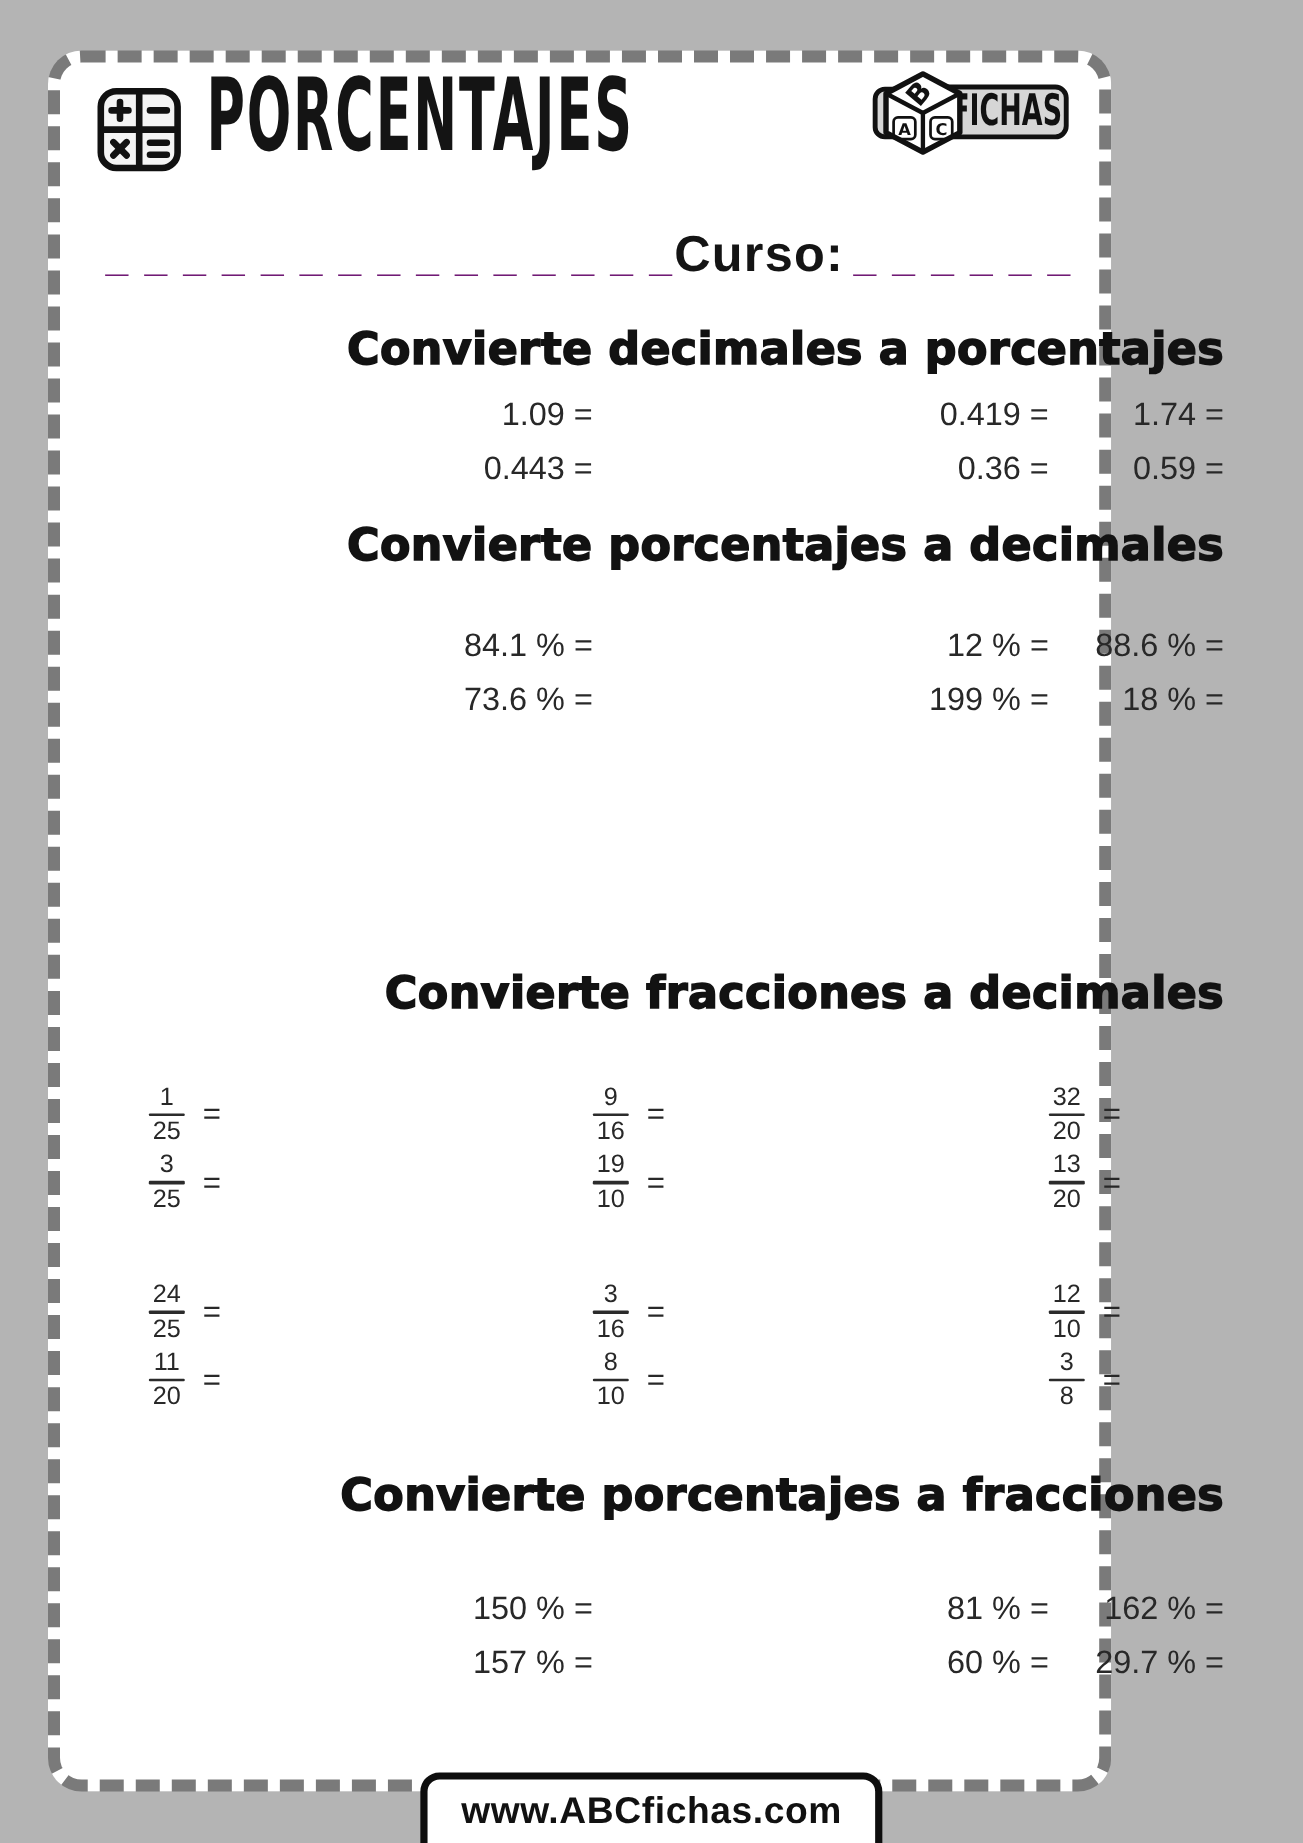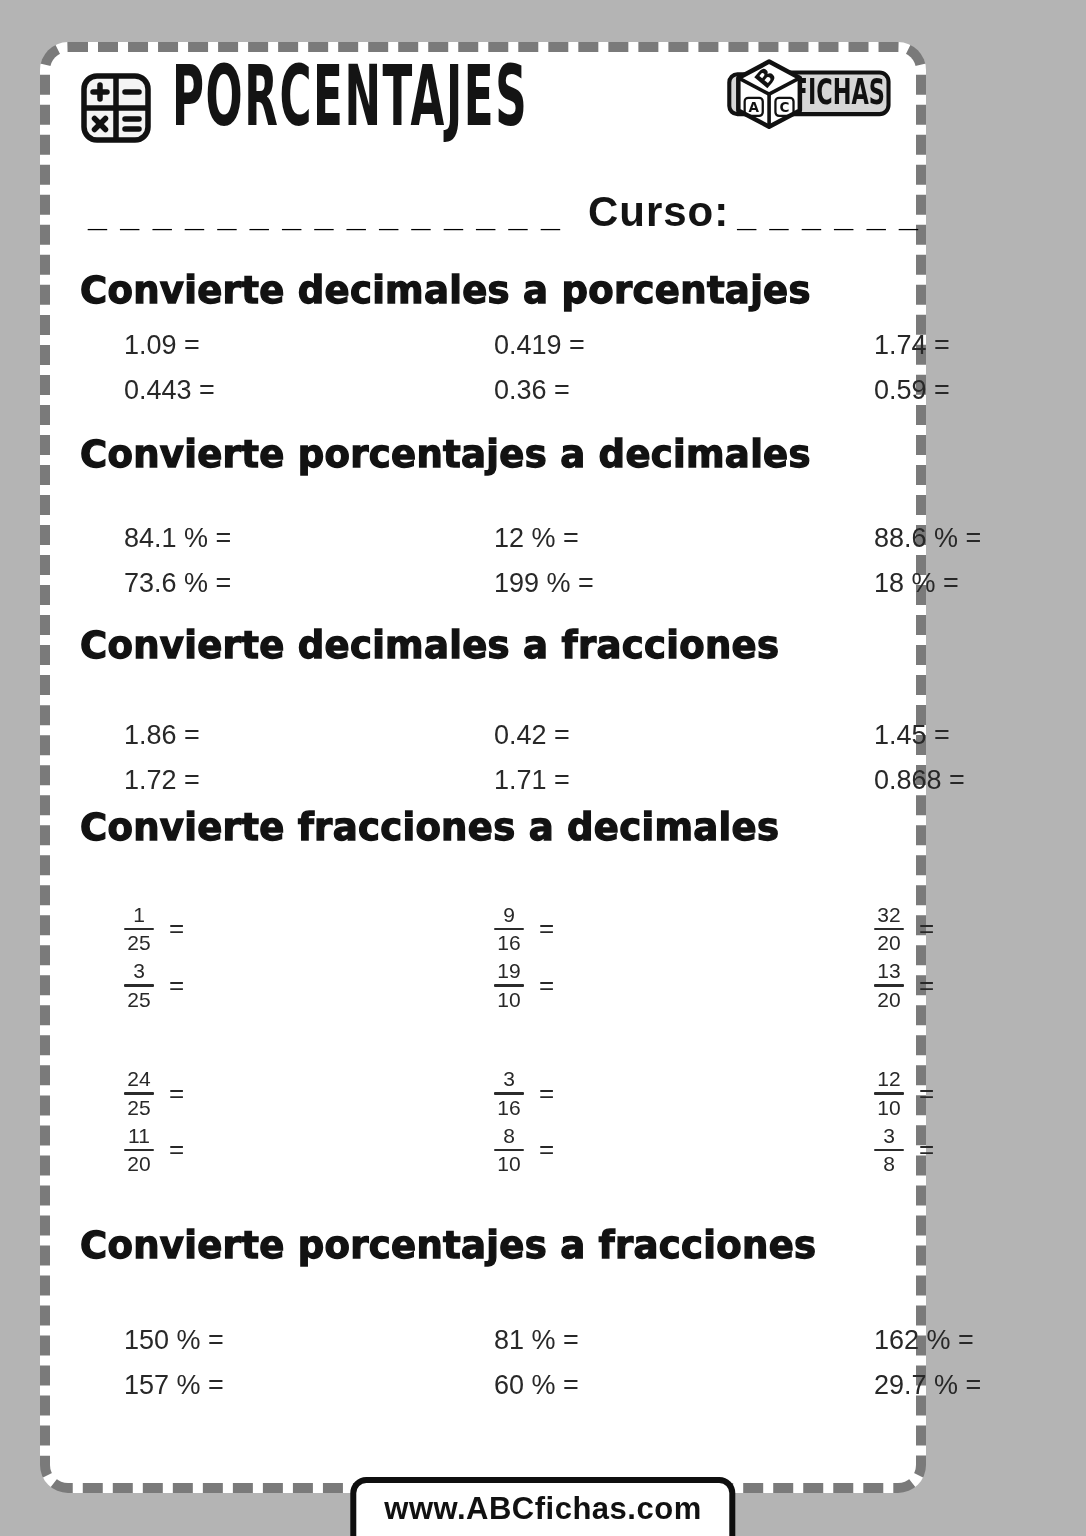--- a/index.html
+++ b/index.html
@@ -42,25 +42,25 @@
   .logo { position: absolute; right: 22px; top: 6px; }
 
   
   .namebar {
     position: absolute; left: 30px; top: 136px;
     display: flex; align-items: baseline;
     font-size: 42px; color: #141414;
     white-space: nowrap;
   }
   .namebar .label { font-weight: 700; letter-spacing: 1px; }
-  .namebar .blank { font-size: 34px; font-weight: 700; margin-left: 8px; letter-spacing: 2px; color: #000000; }
-  .namebar .curso-group { margin-left: 26px; }
-
-  
-  .sec { position: absolute; left: 30px; width: 940px; }
+  .namebar .blank { font-size: 34px; font-weight: 700; margin-left: 8px; letter-spacing: 2px; color: #701a75; }
+  .namebar .curso-group { }
+
+  
+  .sec { position: absolute; left: 30px; width: 940px; text-align: right; }
   .sec h2 {
     margin: 0;
     font-family: "DejaVu Sans", sans-serif;
     font-size: 37px; font-weight: 700; line-height: 1.1;
     letter-spacing: 0.3px;
     color: #121212;
     -webkit-text-stroke: 1.3px #121212;
     white-space: nowrap;
   }
   .rows { display: grid; grid-template-columns: 370px 380px auto; margin-left: 44px; }
@@ -158,31 +158,20 @@
         <div class="rows plain" style="margin-top:47px">
           <span class="prob">84.1 % =</span>
           <span class="prob">12 % =</span>
           <span class="prob">88.6 % =</span>
           <span class="prob">73.6 % =</span>
           <span class="prob">199 % =</span>
           <span class="prob">18 % =</span>
         </div>
       </section>
 
-      <section class="sec" style="top:574px">
-        <h2>Convierte decimales a fracciones</h2>
-        <div class="rows plain" style="margin-top:53px">
-          <span class="prob">1.86 =</span>
-          <span class="prob">0.42 =</span>
-          <span class="prob">1.45 =</span>
-          <span class="prob">1.72 =</span>
-          <span class="prob">1.71 =</span>
-          <span class="prob">0.868 =</span>
-        </div>
-      </section>
 
       <section class="sec" style="top:756px">
         <h2>Convierte fracciones a decimales</h2>
         <div class="rows frac-rows" style="margin-top:54px">
           <span class="fracitem">
             <span class="frac">
               <span>1</span>
               <span class="bar"></span>
               <span>25</span>
             </span>

